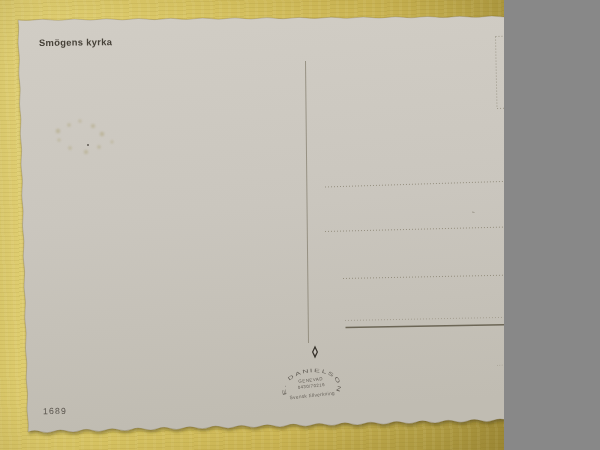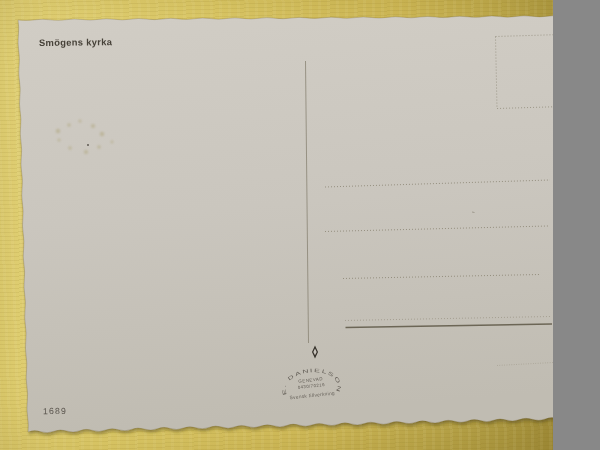--- a/index.html
+++ b/index.html
@@ -1,17 +1,17 @@
 <!DOCTYPE html>
 <html><head>
 <meta charset="utf-8">
 <style>
   html,body{margin:0;padding:0;background:#888;}
   .photo{
-    position:relative;width:553px;height:450px;overflow:hidden;
+    position:relative;width:504px;height:450px;overflow:hidden;
     font-family:"Liberation Sans", sans-serif;
     background:
       repeating-linear-gradient(178deg, rgba(128,106,26,.10) 0px, rgba(128,106,26,.10) 1px, rgba(0,0,0,0) 1px, rgba(0,0,0,0) 4px),
       repeating-linear-gradient(88deg, rgba(255,248,205,.08) 0px, rgba(255,248,205,.08) 3px, rgba(0,0,0,0) 3px, rgba(0,0,0,0) 9px),
       linear-gradient(102deg, #ecdc80 0%, #e3d06d 32%, #d5bf5c 62%, #b5a147 88%, #a6923e 100%);
     box-shadow: inset 0 0 70px rgba(110,88,15,.28);
   }
   .photo svg{position:absolute;left:0;top:0;}
   text{font-family:"Liberation Sans", sans-serif;}
 </style>

